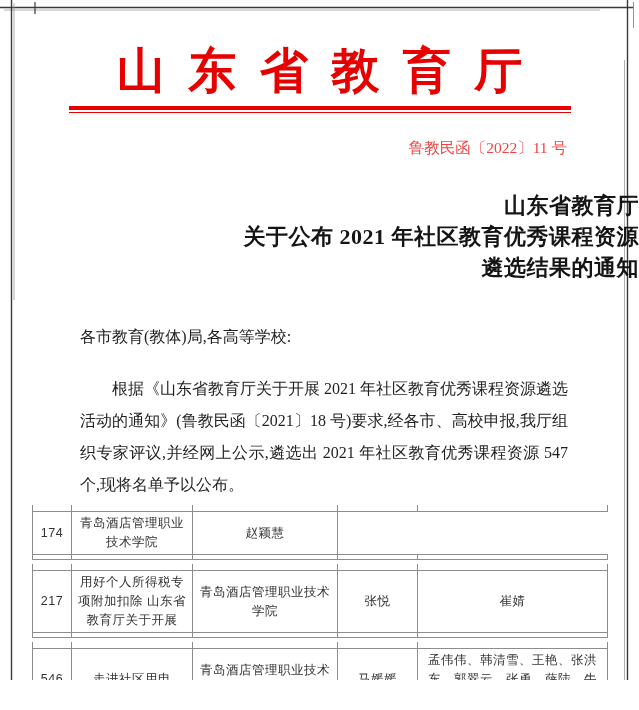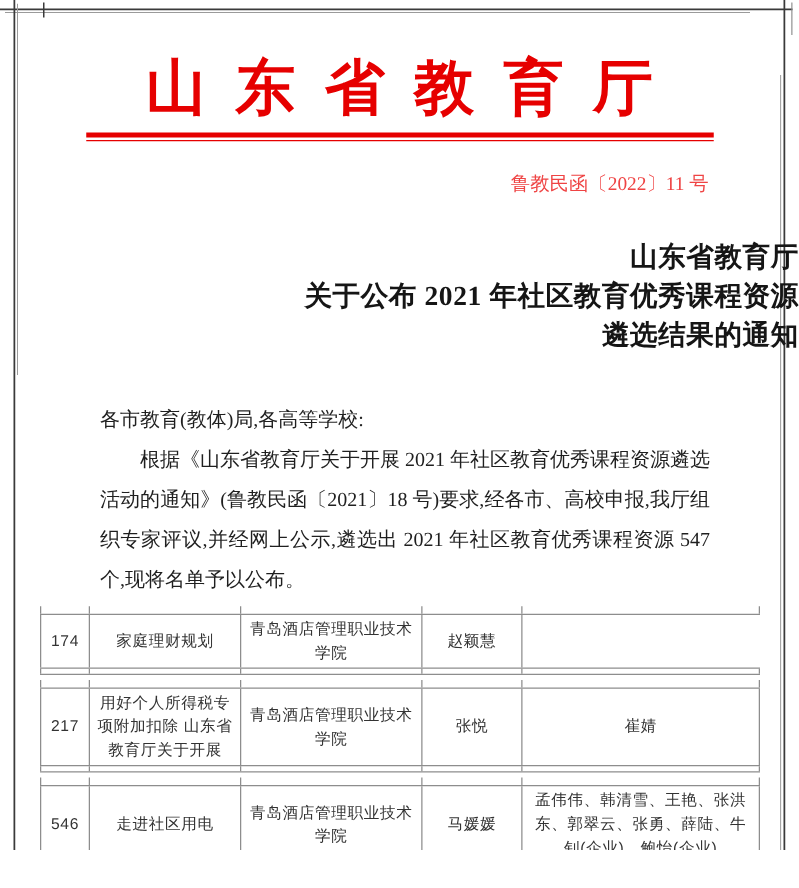--- a/index.html
+++ b/index.html
@@ -31,21 +31,21 @@
   .doc-number{margin-top:26px;margin-right:72px;text-align:right;
               font-size:15.5px;line-height:18px;color:#ef4444;}
 
   
   .doc-title{margin-top:33px;text-align:right;font-weight:bold;color:#151515;}
   .doc-title div{font-size:22px;line-height:31px;letter-spacing:0.5px;}
 
   
   .body-text{margin:38px 71px 0 80px;font-size:16px;line-height:32px;color:var(--ink);}
   .salutation{text-align:left;}
-  .paragraph{text-indent:2em;text-align:justify;}
+  .paragraph{text-indent:2em;text-align:justify;margin-top:20px;}
 
   
   .tablewrap{margin-left:32px;width:576px;margin-top:3px;
              font-family:"Liberation Sans","DejaVu Sans",sans-serif;color:var(--table_ink);}
   .frag{margin-top:4px;}
   .grid{display:grid;grid-template-columns:40px 121px 145px 80px 190px;}
   .grid > div{border-right:1px solid var(--table_line);}
   .grid > div:first-child{border-left:1px solid var(--table_line);}
   .sliver{height:6px;}
   .sliver.bot{height:5px;border-bottom:1px solid var(--table_line);}
@@ -104,21 +104,20 @@
       <div class="frag">
         <div class="grid sliver">
           <div></div>
             <div></div>
             <div></div>
             <div></div>
             <div></div>
         </div>
         <div class="grid trow h44">
           <div>174</div>
-          <div>家庭理财规划</div>
           <div>青岛酒店管理职业技术学院</div>
           <div>赵颖慧</div>
         </div>
         <div class="grid sliver bot">
           <div></div>
             <div></div>
             <div></div>
             <div></div>
             <div></div>
         </div>

